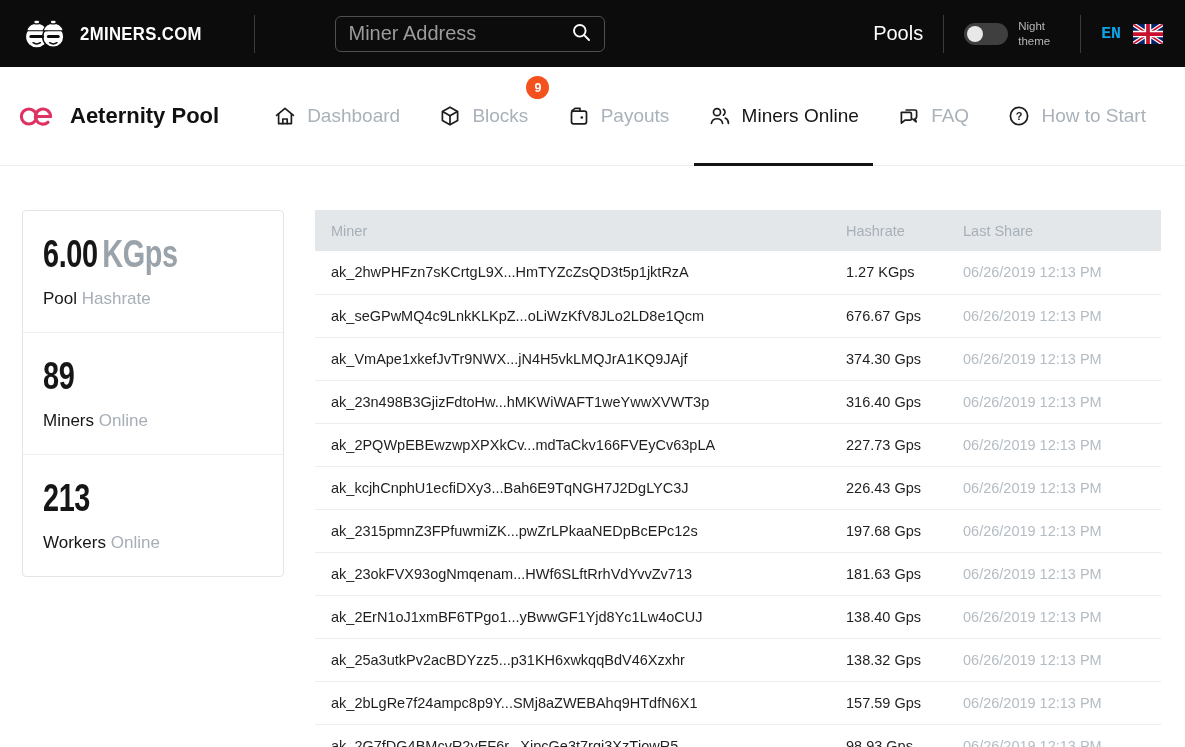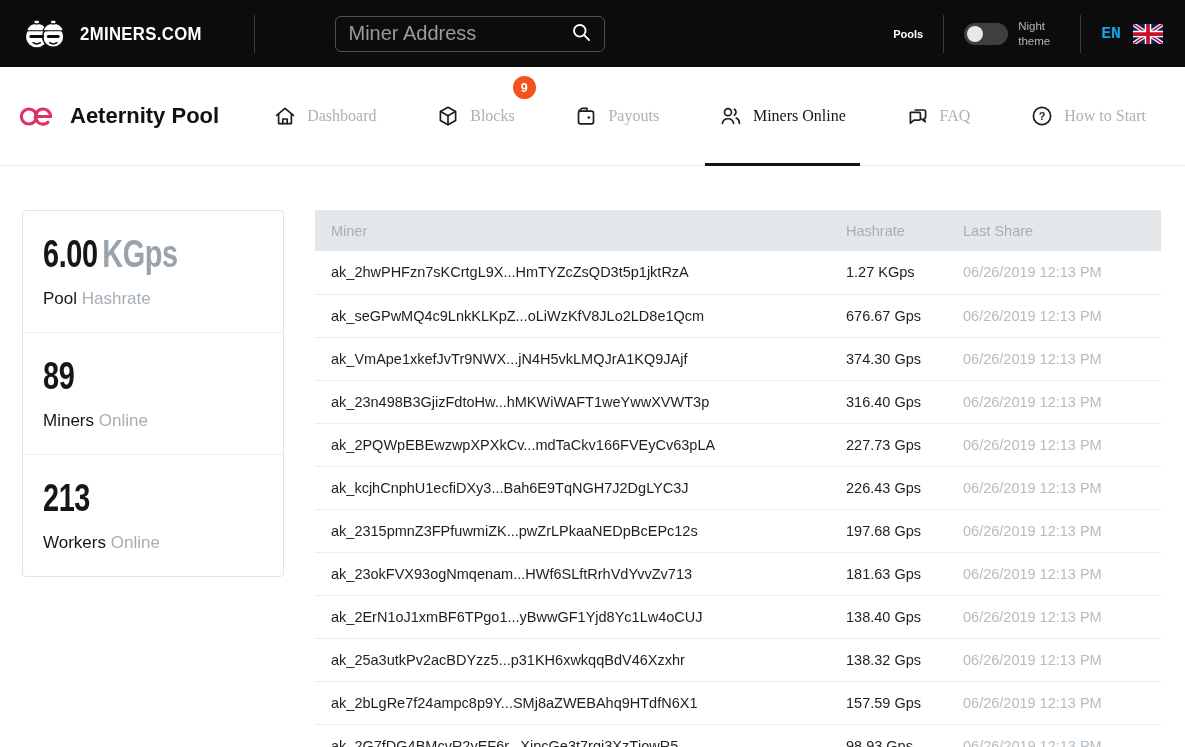--- a/index.html
+++ b/index.html
@@ -15,42 +15,42 @@
            transform-origin:left center; white-space:nowrap; }
   .tb-divider { width:1px; height:38px; background:#3c3c3c; }
   .d1 { margin-left:36px; }
   .search-box { display:flex; align-items:center; border:1px solid #4f4f4f;
                 border-radius:6px; height:36px; width:270px; margin-left:80px;
                 padding:0 12px; }
   .search-input { background:transparent; border:none; outline:none; color:#e8e8e8;
                   font-size:20px; flex:1; font-family:inherit; min-width:0; }
   .search-input::placeholder { color:#9b9b9b; }
   .topbar-right { margin-left:auto; display:flex; align-items:center; }
-  .pools-link { color:#fff; font-weight:bold; font-size:11px; cursor:pointer; }
+  .pools-link { color:#fff; font-weight:normal; font-size:20px; cursor:pointer; }
   .d2 { margin:0 20px; }
   .theme-toggle { width:44px; height:22px; border-radius:11px; background:#3f3f3f;
                   position:relative; cursor:pointer; flex:none; }
   .toggle-knob { position:absolute; left:3px; top:3px; width:16px; height:16px;
                  border-radius:50%; background:#e8e8e8; }
   .theme-label { color:#b5b5b5; font-size:11.5px; line-height:1.3; margin-left:10px;
                  width:48px; }
   .d3 { margin:0 20px 0 14px; }
   .lang { color:#0ea5e9; font-weight:bold; font-size:16.5px; margin-right:12px; cursor:pointer;font-family:Liberation Mono, monospace; }
   .flag { display:block; border-radius:2px; cursor:pointer; }
 
   
   .navbar { height:99px; display:flex; align-items:stretch; background:#fff;
             border-bottom:1px solid #ececec; padding:0 25px 0 18px; }
   .pool-brand { display:flex; align-items:center; gap:12px; }
   .pool-title { font-size:22px; font-weight:800; color:#111; white-space:nowrap; }
   .nav-items { flex:1; display:flex; justify-content:space-between; margin-left:40px; }
   .nav-item { position:relative; display:flex; align-items:center; gap:10px;
               padding:0 14px; cursor:pointer; }
   .nav-item svg { flex:none; }
-  .nav-label { font-size:16px; color:#a9b1b9; white-space:nowrap;font-family:Liberation Serif, serif; }
+  .nav-label { font-size:19px; color:#a9b1b9; white-space:nowrap; }
   .nav-item.active .nav-label { color:#161616; }
   .nav-item.active::after { content:""; position:absolute; left:0; right:0; bottom:-1px;
                             height:3px; background:#141414; }
   .badge { position:absolute; top:9px; right:-7px; min-width:23px; height:23px;
            border-radius:50%; background:#f4511e; color:#fff; font-size:12.5px;
            font-weight:bold; display:flex; align-items:center; justify-content:center; }
 
   
   .main { display:flex; gap:31px; padding:44px 24px 0 22px; align-items:flex-start; }
 

